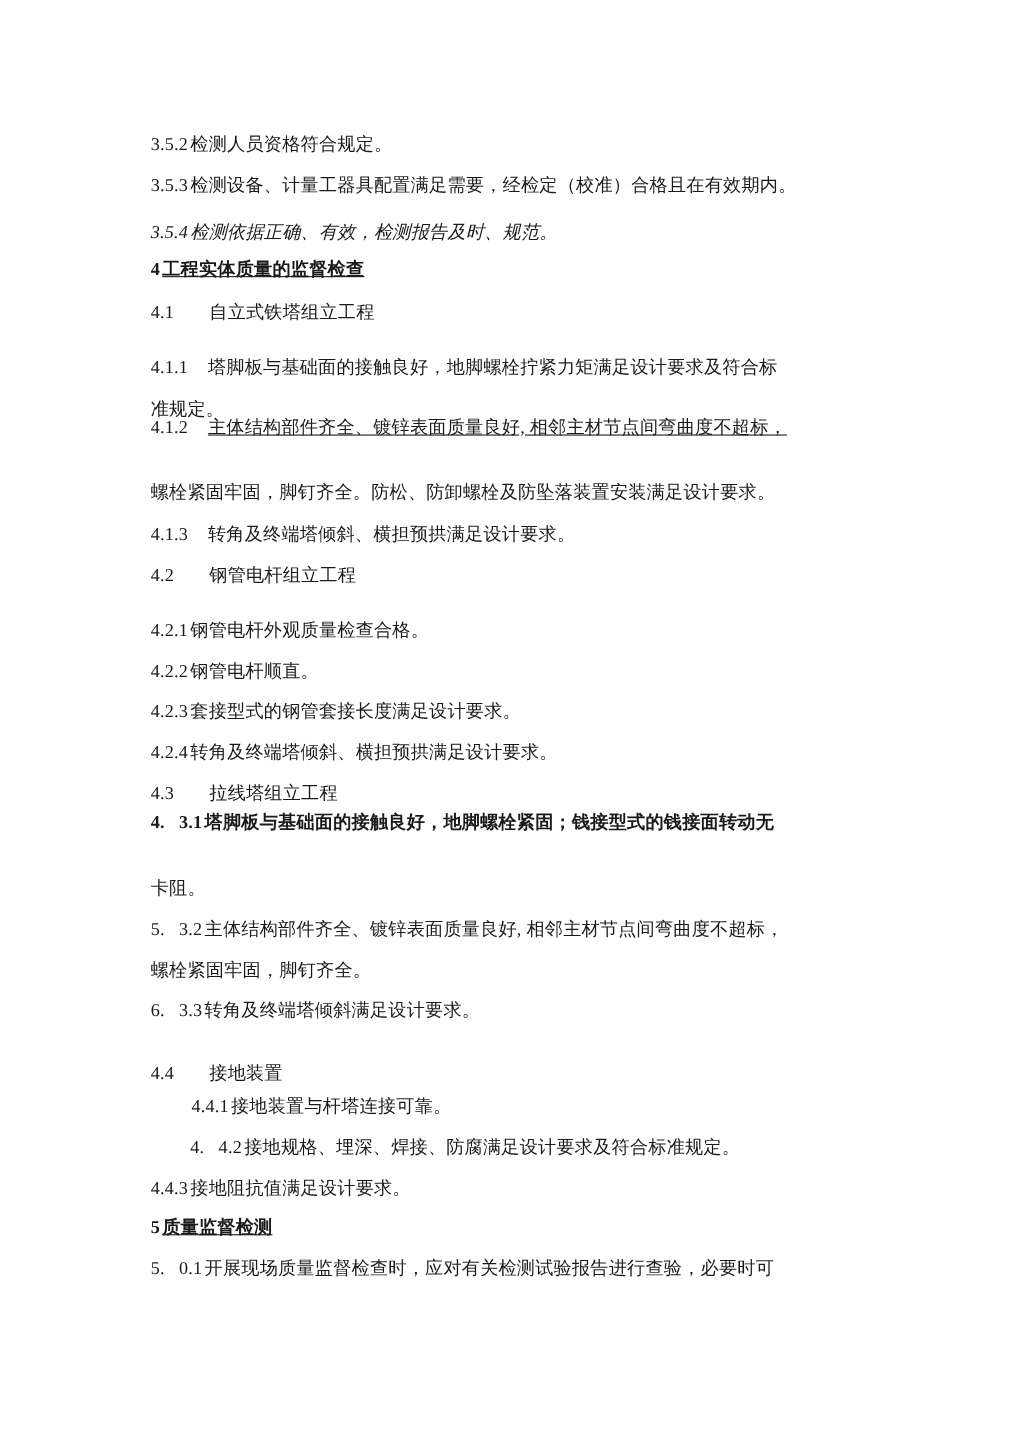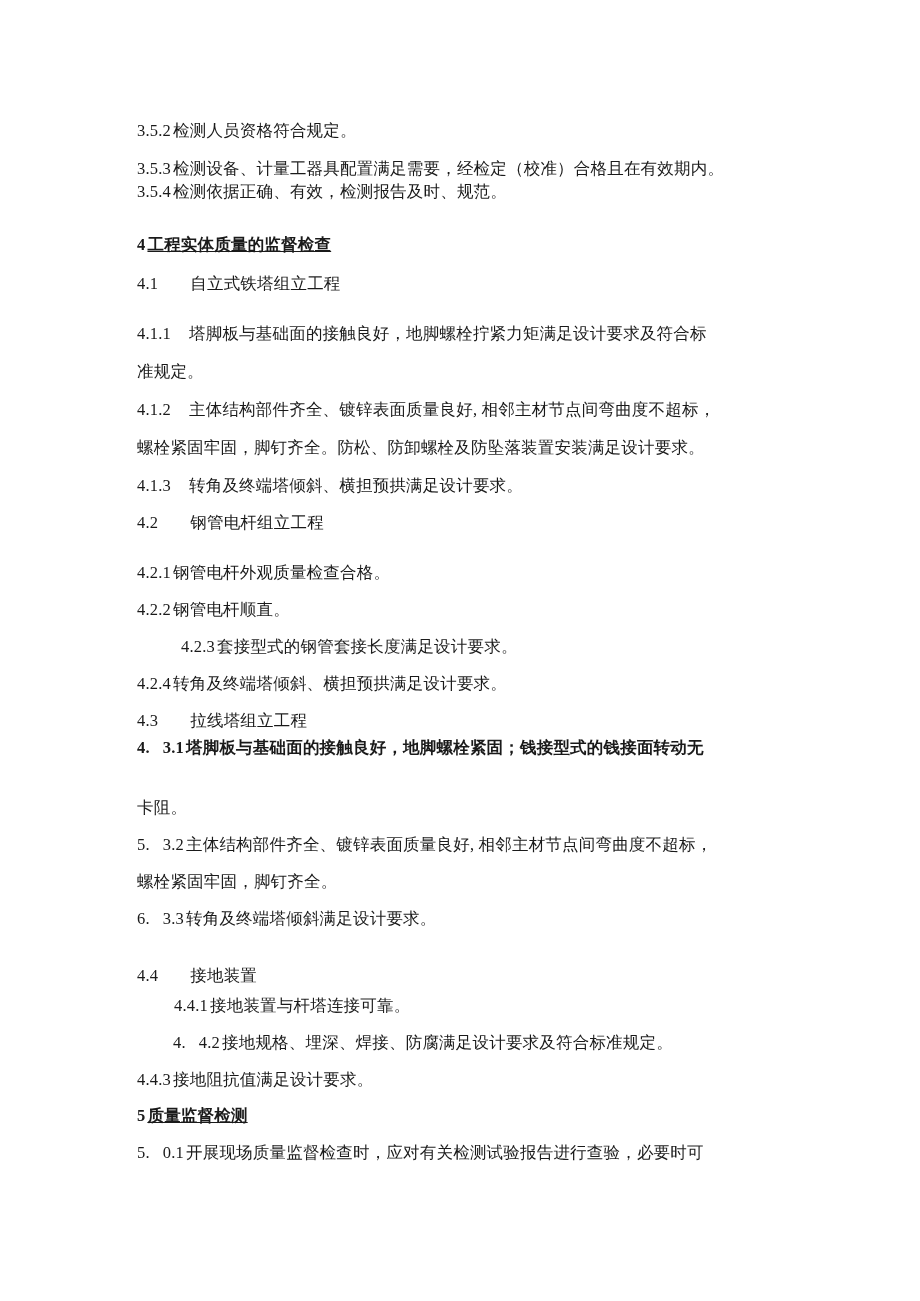--- a/index.html
+++ b/index.html
@@ -11,32 +11,32 @@
     .num { display: inline-block; }
     .gap { display: inline-block; }
   </style>
 </head>
 <body>
 
 <div class="page">
   <div id="lines">
       <div class="line" style="top: 120px;"><span class="num">3.5.2</span><span class="gap" style="width: 2px;"></span><span>检测人员资格符合规定。</span></div>
       <div class="line" style="top: 158px;"><span class="num">3.5.3</span><span class="gap" style="width: 2px;"></span><span>检测设备、计量工器具配置满足需要，经检定（校准）合格且在有效期内。</span></div>
-      <div class="line" style="top: 181px;"><span class="num">3.5.4</span><span class="gap" style="width: 2px;"></span><span>检测依据正确、有效，检测报告及时、规范。</span></div>
+      <div class="line" style="top: 200px; font-style: italic;"><span class="num">3.5.4</span><span class="gap" style="width: 2px;"></span><span>检测依据正确、有效，检测报告及时、规范。</span></div>
       <div class="line bold" style="top: 234px;"><span class="num">4</span><span class="gap" style="width: 2px;"></span><span>工程实体质量的监督检查</span></div>
       <div class="line" style="top: 273px; text-align: center;"><span class="num">4.1</span><span class="gap" style="width: 32px;"></span><span>自立式铁塔组立工程</span></div>
       <div class="line" style="top: 323px;"><span class="num">4.1.1</span><span class="gap" style="width: 18px;"></span><span>塔脚板与基础面的接触良好，地脚螺栓拧紧力矩满足设计要求及符合标</span></div>
       <div class="line" style="top: 361px;"><span class="num"></span><span class="gap" style="width: 0px;"></span><span>准规定。</span></div>
-      <div class="line" style="top: 399px;"><span class="num">4.1.2</span><span class="gap" style="width: 18px;"></span><span>主体结构部件齐全、镀锌表面质量良好, 相邻主材节点间弯曲度不超标，</span></div>
+      <div class="line" style="top: 378px; text-decoration: underline;"><span class="num">4.1.2</span><span class="gap" style="width: 18px;"></span><span>主体结构部件齐全、镀锌表面质量良好, 相邻主材节点间弯曲度不超标，</span></div>
       <div class="line" style="top: 437px;"><span class="num"></span><span class="gap" style="width: 0px;"></span><span>螺栓紧固牢固，脚钉齐全。防松、防卸螺栓及防坠落装置安装满足设计要求。</span></div>
       <div class="line" style="top: 475px;"><span class="num">4.1.3</span><span class="gap" style="width: 18px;"></span><span>转角及终端塔倾斜、横担预拱满足设计要求。</span></div>
       <div class="line" style="top: 512px;"><span class="num">4.2</span><span class="gap" style="width: 32px;"></span><span>钢管电杆组立工程</span></div>
       <div class="line" style="top: 562px;"><span class="num">4.2.1</span><span class="gap" style="width: 2px;"></span><span>钢管电杆外观质量检查合格。</span></div>
       <div class="line" style="top: 599px;"><span class="num">4.2.2</span><span class="gap" style="width: 2px;"></span><span>钢管电杆顺直。</span></div>
-      <div class="line" style="top: 636px; margin-left: 44px;"><span class="num">4.2.3</span><span class="gap" style="width: 2px;"></span><span>套接型式的钢管套接长度满足设计要求。</span></div>
+      <div class="line" style="top: 636px;"><span class="num">4.2.3</span><span class="gap" style="width: 2px;"></span><span>套接型式的钢管套接长度满足设计要求。</span></div>
       <div class="line" style="top: 673px;"><span class="num">4.2.4</span><span class="gap" style="width: 2px;"></span><span>转角及终端塔倾斜、横担预拱满足设计要求。</span></div>
       <div class="line" style="top: 710px;"><span class="num">4.3</span><span class="gap" style="width: 32px;"></span><span>拉线塔组立工程</span></div>
       <div class="line" style="top: 737px; font-weight: bold;"><span class="num">4.&nbsp;&nbsp;&nbsp;3.1</span><span class="gap" style="width: 2px;"></span><span>塔脚板与基础面的接触良好，地脚螺栓紧固；钱接型式的钱接面转动无</span></div>
       <div class="line" style="top: 797px;"><span class="num"></span><span class="gap" style="width: 0px;"></span><span>卡阻。</span></div>
       <div class="line" style="top: 834px;"><span class="num">5.&nbsp;&nbsp;&nbsp;3.2</span><span class="gap" style="width: 2px;"></span><span>主体结构部件齐全、镀锌表面质量良好, 相邻主材节点间弯曲度不超标，</span></div>
       <div class="line" style="top: 871px;"><span class="num"></span><span class="gap" style="width: 0px;"></span><span>螺栓紧固牢固，脚钉齐全。</span></div>
       <div class="line" style="top: 908px;"><span class="num">6.&nbsp;&nbsp;&nbsp;3.3</span><span class="gap" style="width: 2px;"></span><span>转角及终端塔倾斜满足设计要求。</span></div>
       <div class="line" style="top: 945px; margin-top: 20px;"><span class="num">4.4</span><span class="gap" style="width: 32px;"></span><span>接地装置</span></div>
       <div class="line" style="top: 995px; margin-left: 37px;"><span class="num">4.4.1</span><span class="gap" style="width: 2px;"></span><span>接地装置与杆塔连接可靠。</span></div>
       <div class="line" style="top: 1032px; margin-left: 36px;"><span class="num">4.&nbsp;&nbsp;&nbsp;4.2</span><span class="gap" style="width: 2px;"></span><span>接地规格、埋深、焊接、防腐满足设计要求及符合标准规定。</span></div>

